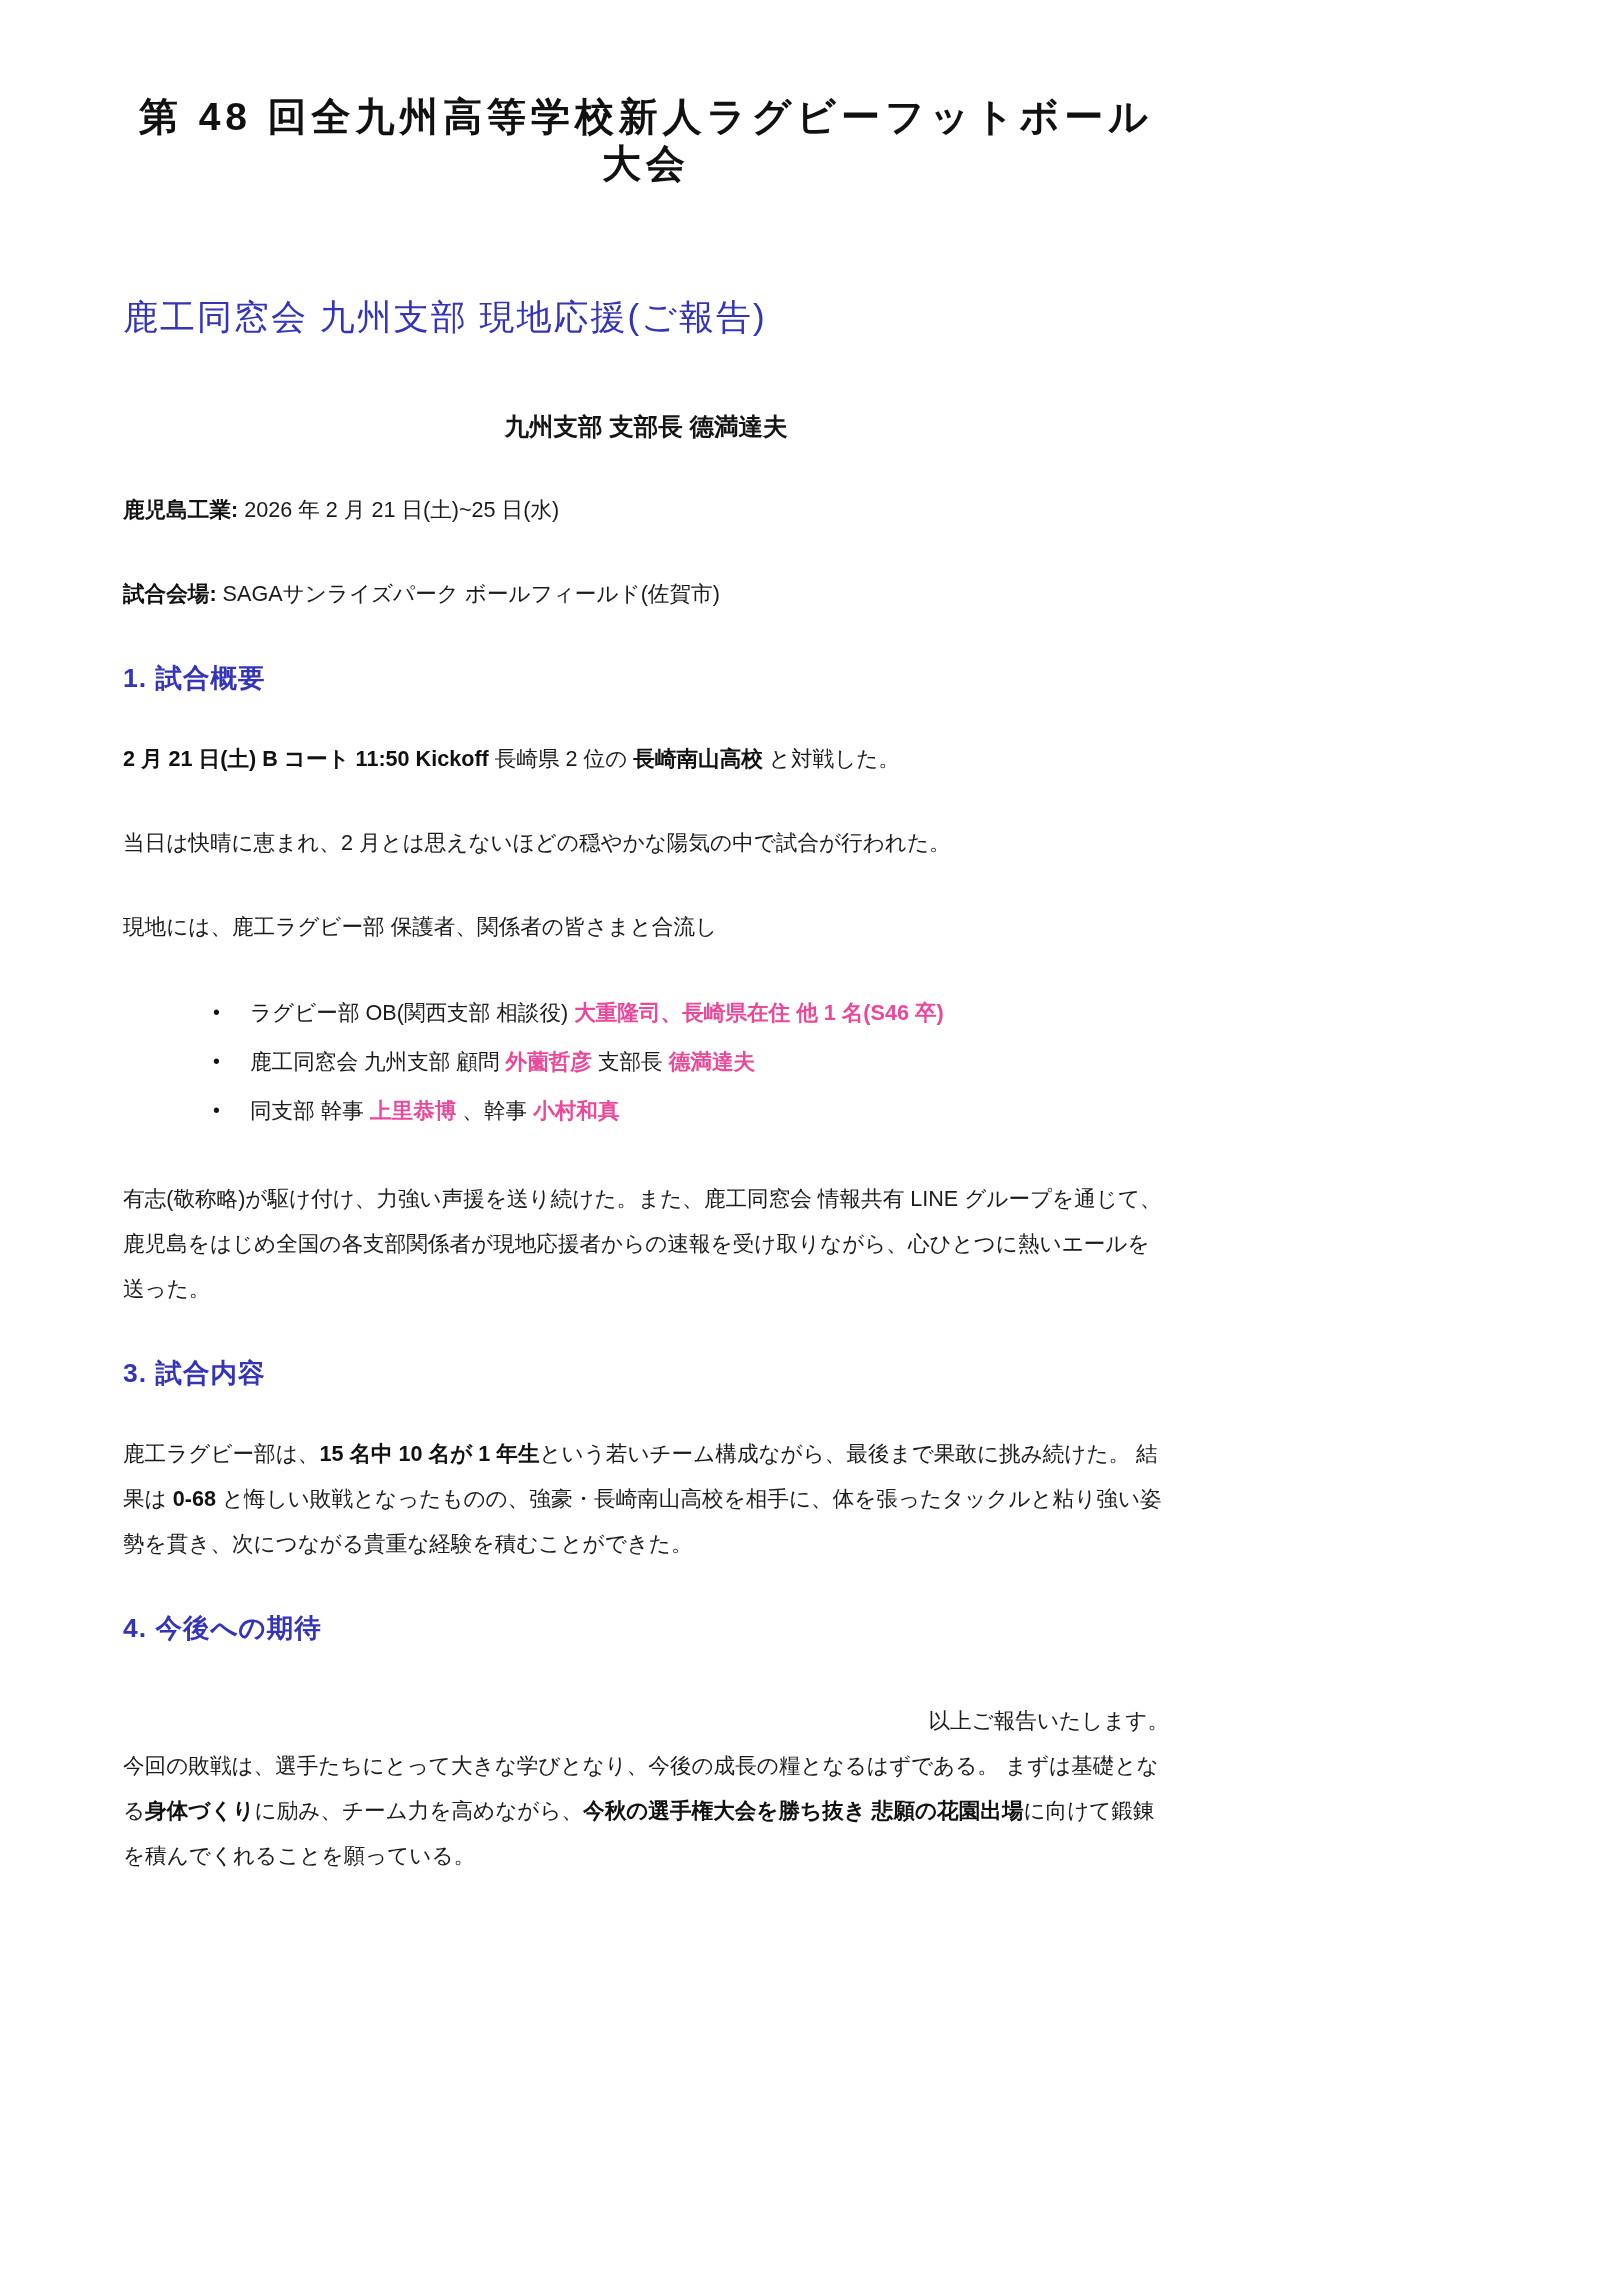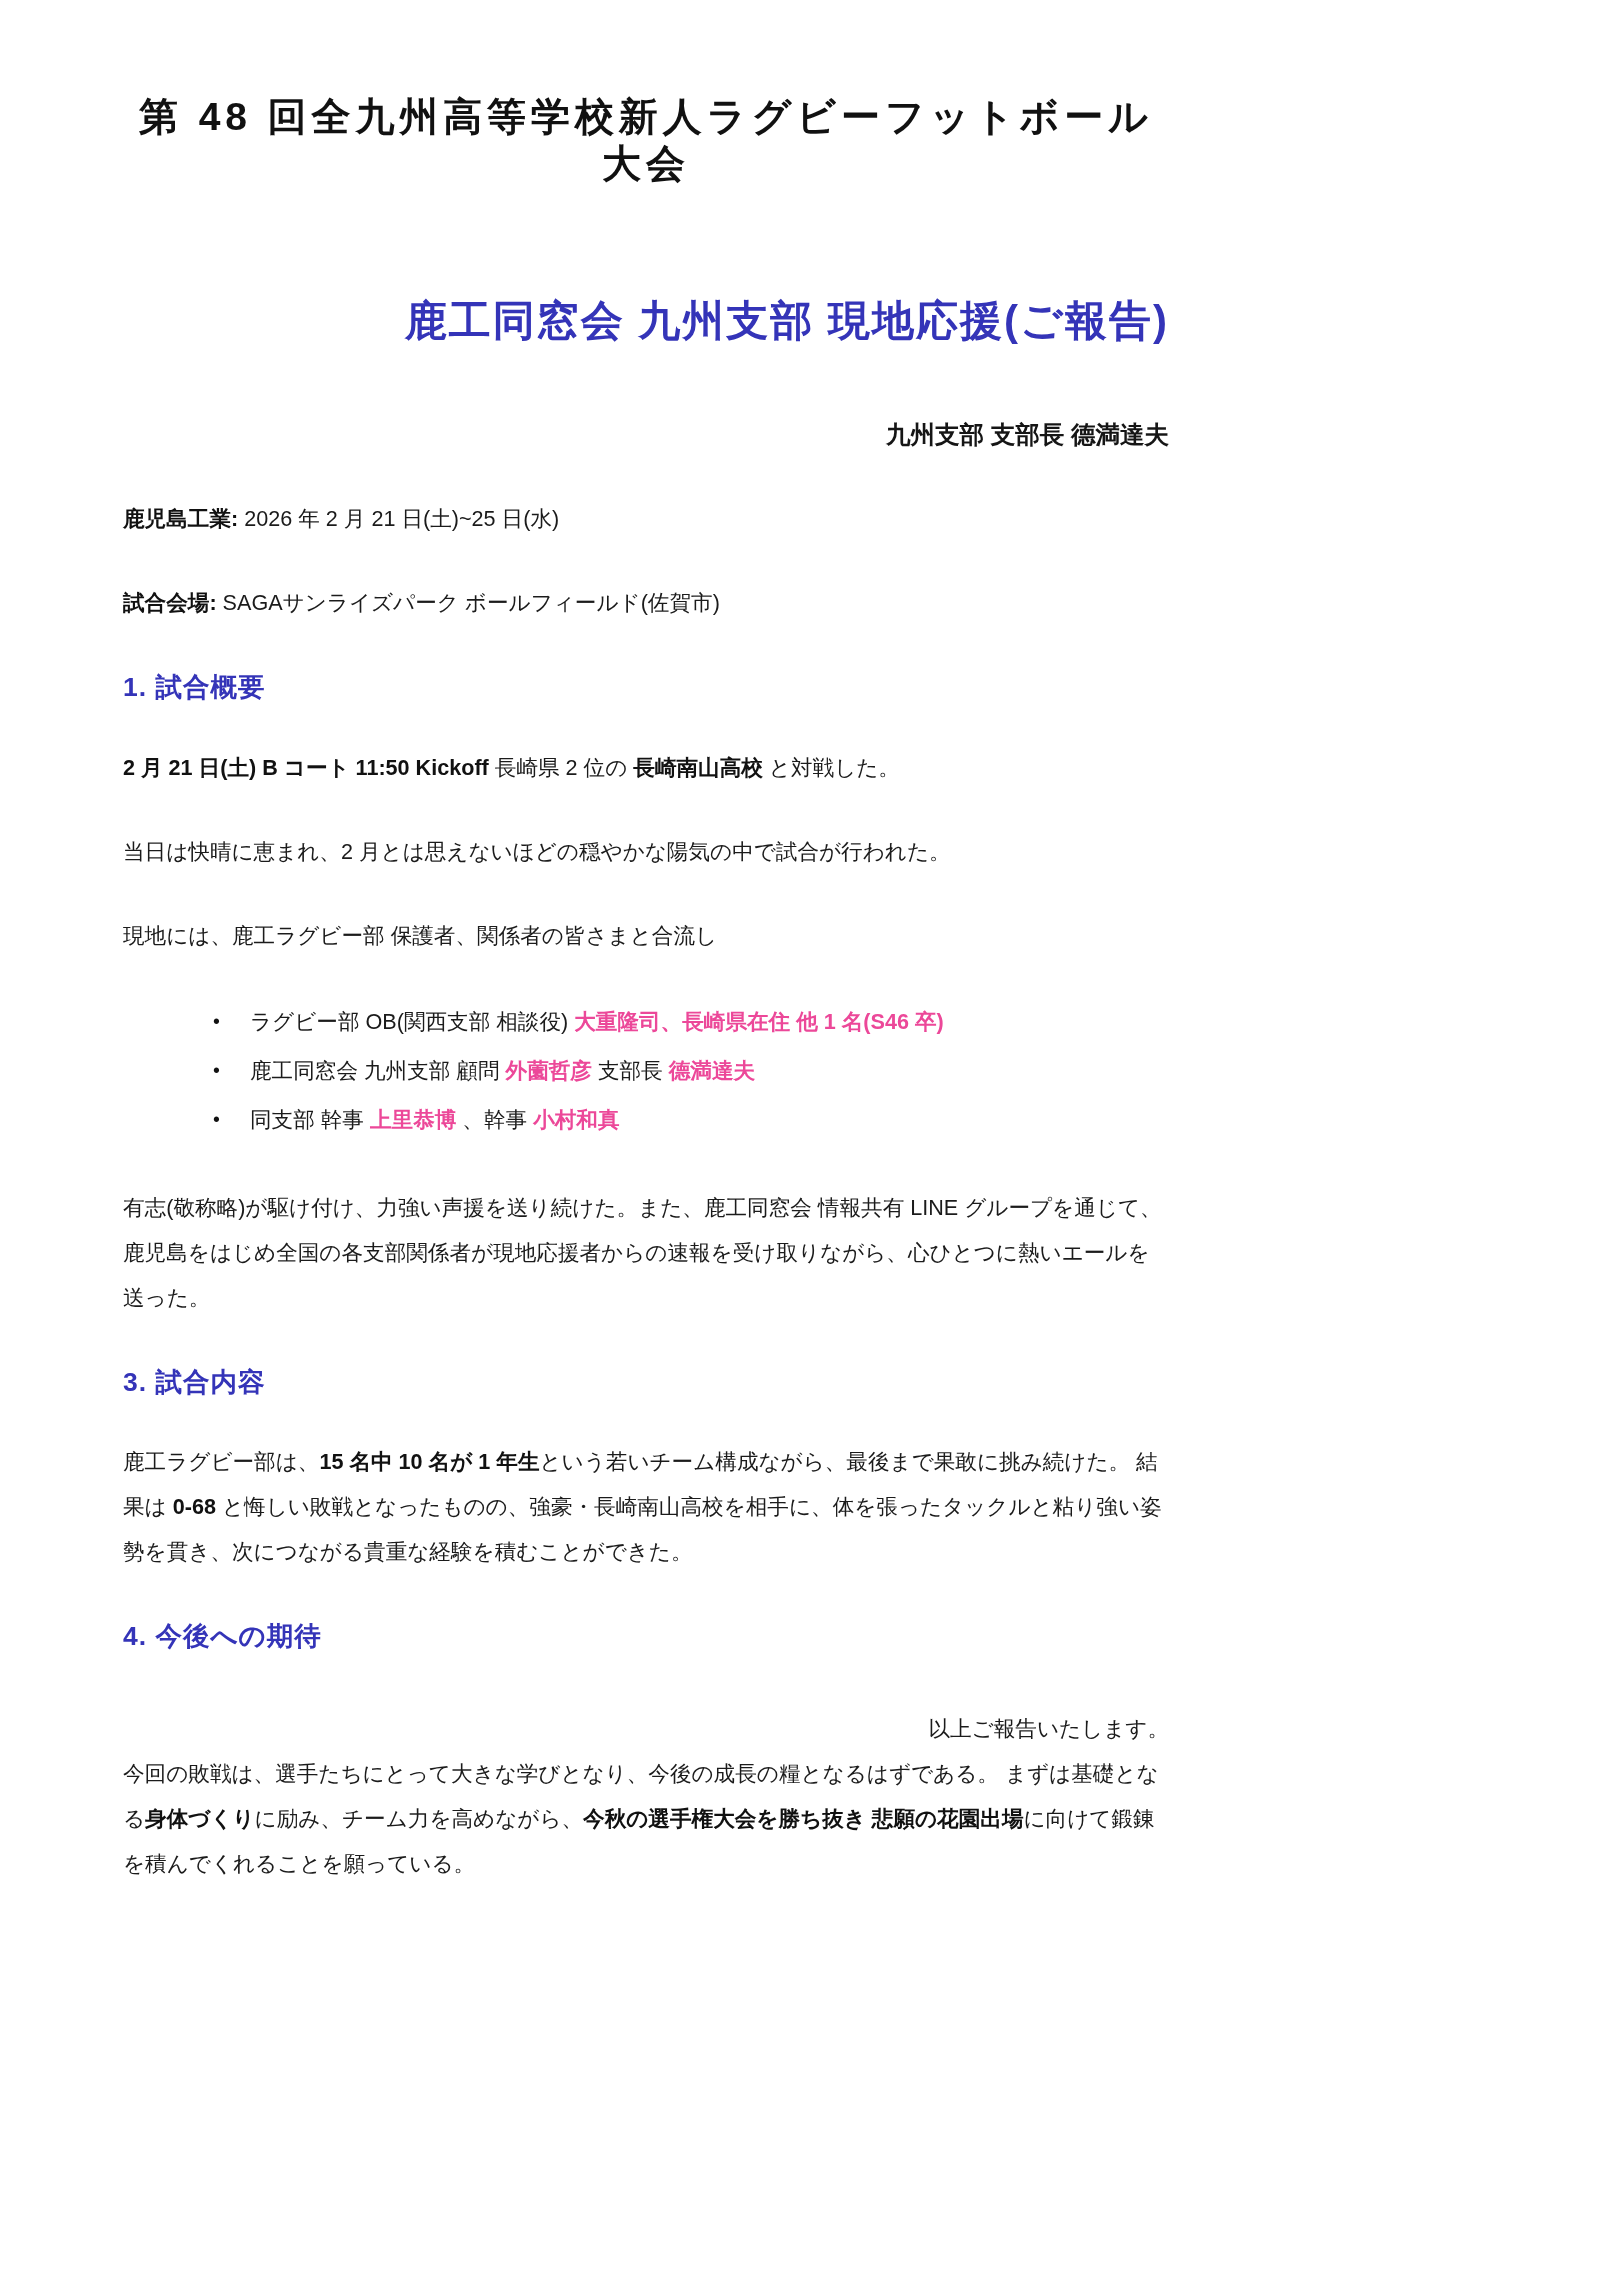--- a/index.html
+++ b/index.html
@@ -14,26 +14,26 @@
     width:1292px; min-height:2292px;
     padding:94px 123px 59px 123px;
     background:var(--bg);
   }
   .doc-title {
     font-size:39px; font-weight:bold; text-align:center;
     letter-spacing:4.9px; color:#111; line-height:1.2;
     margin:0 0 108px 0;
   }
   .doc-subtitle {
-    font-size:42px; font-weight:bold; text-align:right;
+    font-size:35px; font-weight:normal; text-align:left;
     letter-spacing:2px; color:var(--accent); line-height:1.2;
     margin:0 0 73px 0;
   }
   .author-line {
-    font-size:24.5px; font-weight:bold; text-align:right;
+    font-size:24.5px; font-weight:bold; text-align:center;
     color:#151515; line-height:1.3;
     margin:0 0 45px 0;
   }
   .para {
     font-size:21.6px; line-height:45px; color:#1b1b1b;
     margin:0 0 39px 0;
     overflow-wrap:anywhere;
   }
   .para .bold { font-weight:bold; color:#111; }
   .sec-heading {

